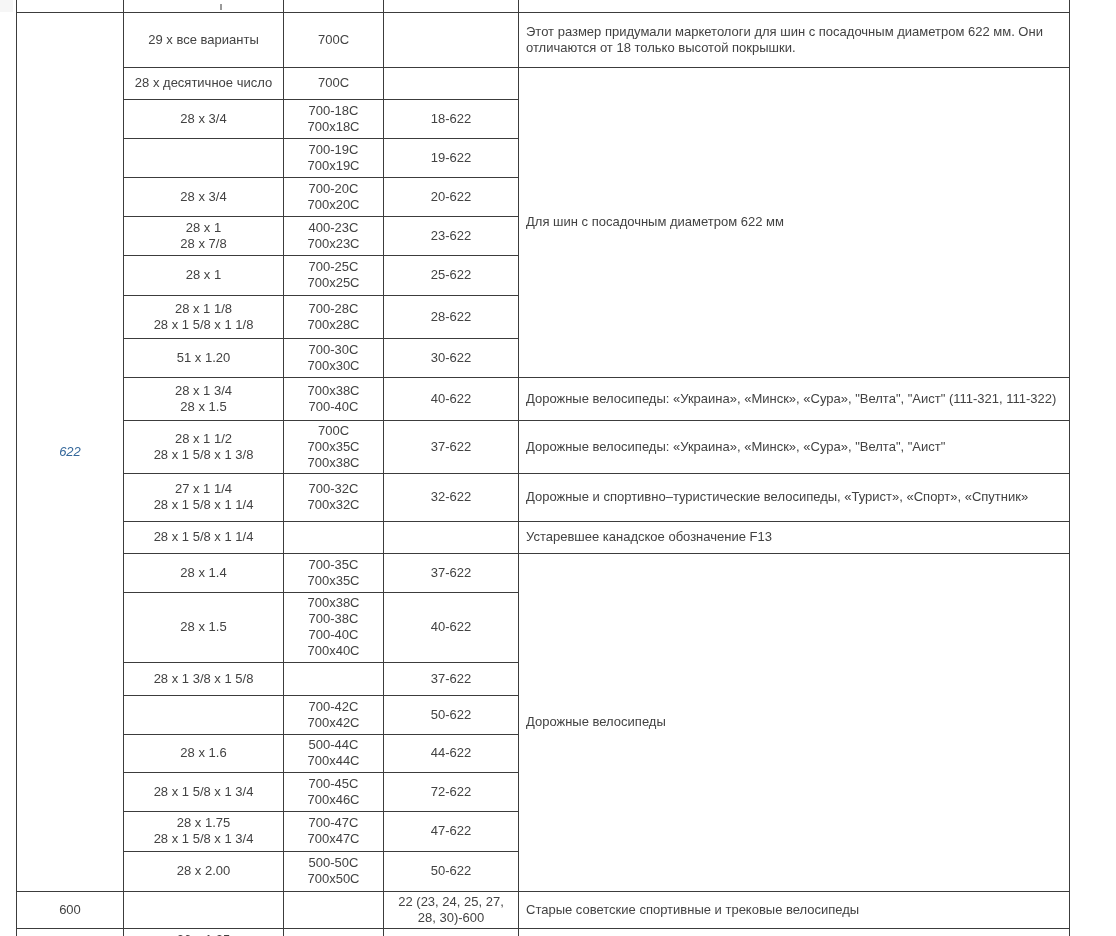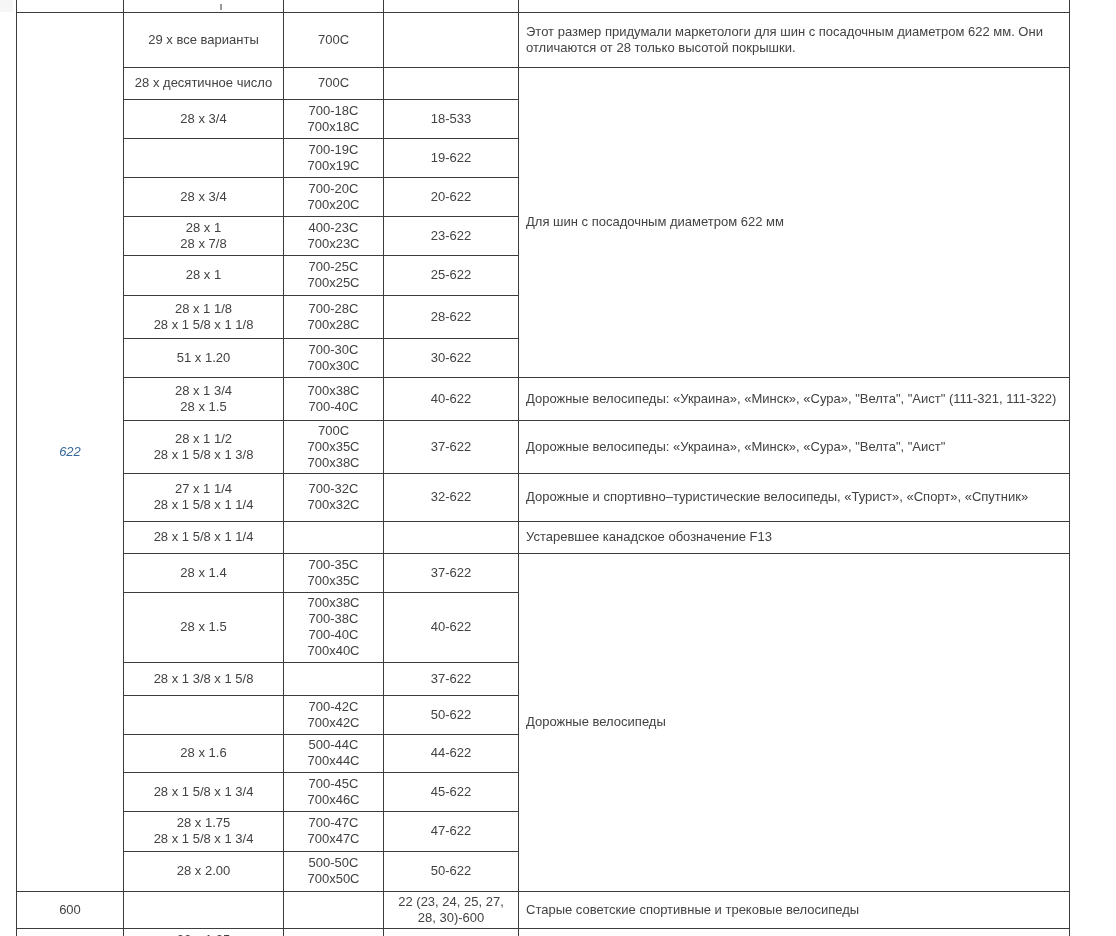--- a/index.html
+++ b/index.html
@@ -76,21 +76,21 @@
     <td rowspan="21">
       <a class="diam-link">622</a>
     </td>
     <td>
             <span class="line">29 x все варианты</span>
           </td>
     <td>
             <span class="line">700C</span>
           </td>
     <td></td>
-    <td class="desc">Этот размер придумали маркетологи для шин с посадочным диаметром 622 мм. Они отличаются от 28 только высотой покрышки.</td>
+    <td class="desc">Этот размер придумали маркетологи для шин с посадочным диаметром 622 мм. Они отличаются от 18 только высотой покрышки.</td>
   </tr>
 
   <tr style="height:32px">
     <td>
             <span class="line">28 x десятичное число</span>
           </td>
     <td>
             <span class="line">700C</span>
           </td>
     <td></td>
@@ -98,21 +98,21 @@
   </tr>
 
   <tr style="height:39px">
     <td>
             <span class="line">28 x 3/4</span>
           </td>
     <td>
       <span class="line">700-18C</span>
       <span class="line">700x18C</span>
     </td>
-    <td>18-533</td>
+    <td>18-622</td>
   </tr>
 
   <tr style="height:39px">
     <td></td>
     <td>
       <span class="line">700-19C</span>
       <span class="line">700x19C</span>
     </td>
     <td>19-622</td>
   </tr>
@@ -277,21 +277,21 @@
   </tr>
 
   <tr style="height:39px">
     <td>
             <span class="line">28 x 1 5/8 x 1 3/4</span>
           </td>
     <td>
       <span class="line">700-45C</span>
       <span class="line">700x46C</span>
     </td>
-    <td>45-622</td>
+    <td>72-622</td>
   </tr>
 
   <tr style="height:40px">
     <td>
       <span class="line">28 x 1.75</span>
       <span class="line">28 x 1 5/8 x 1 3/4</span>
     </td>
     <td>
       <span class="line">700-47C</span>
       <span class="line">700x47C</span>

